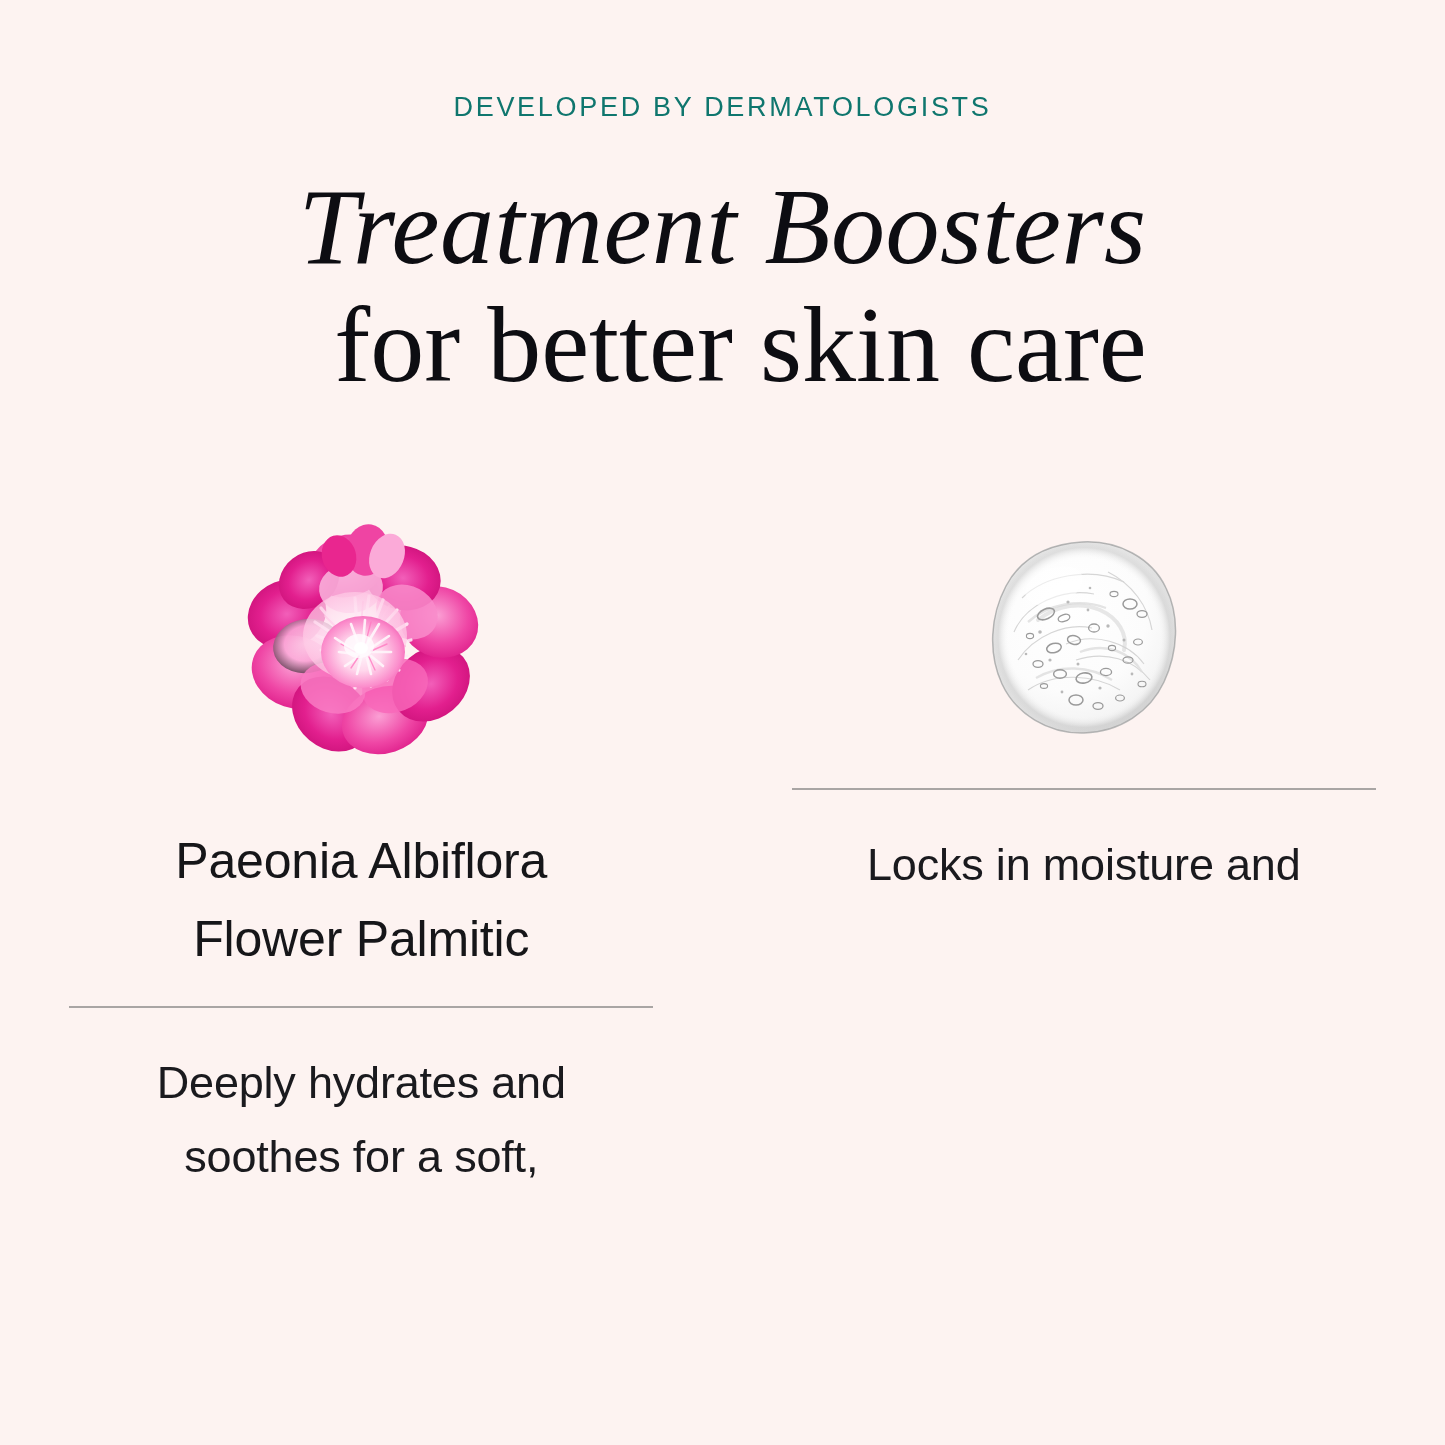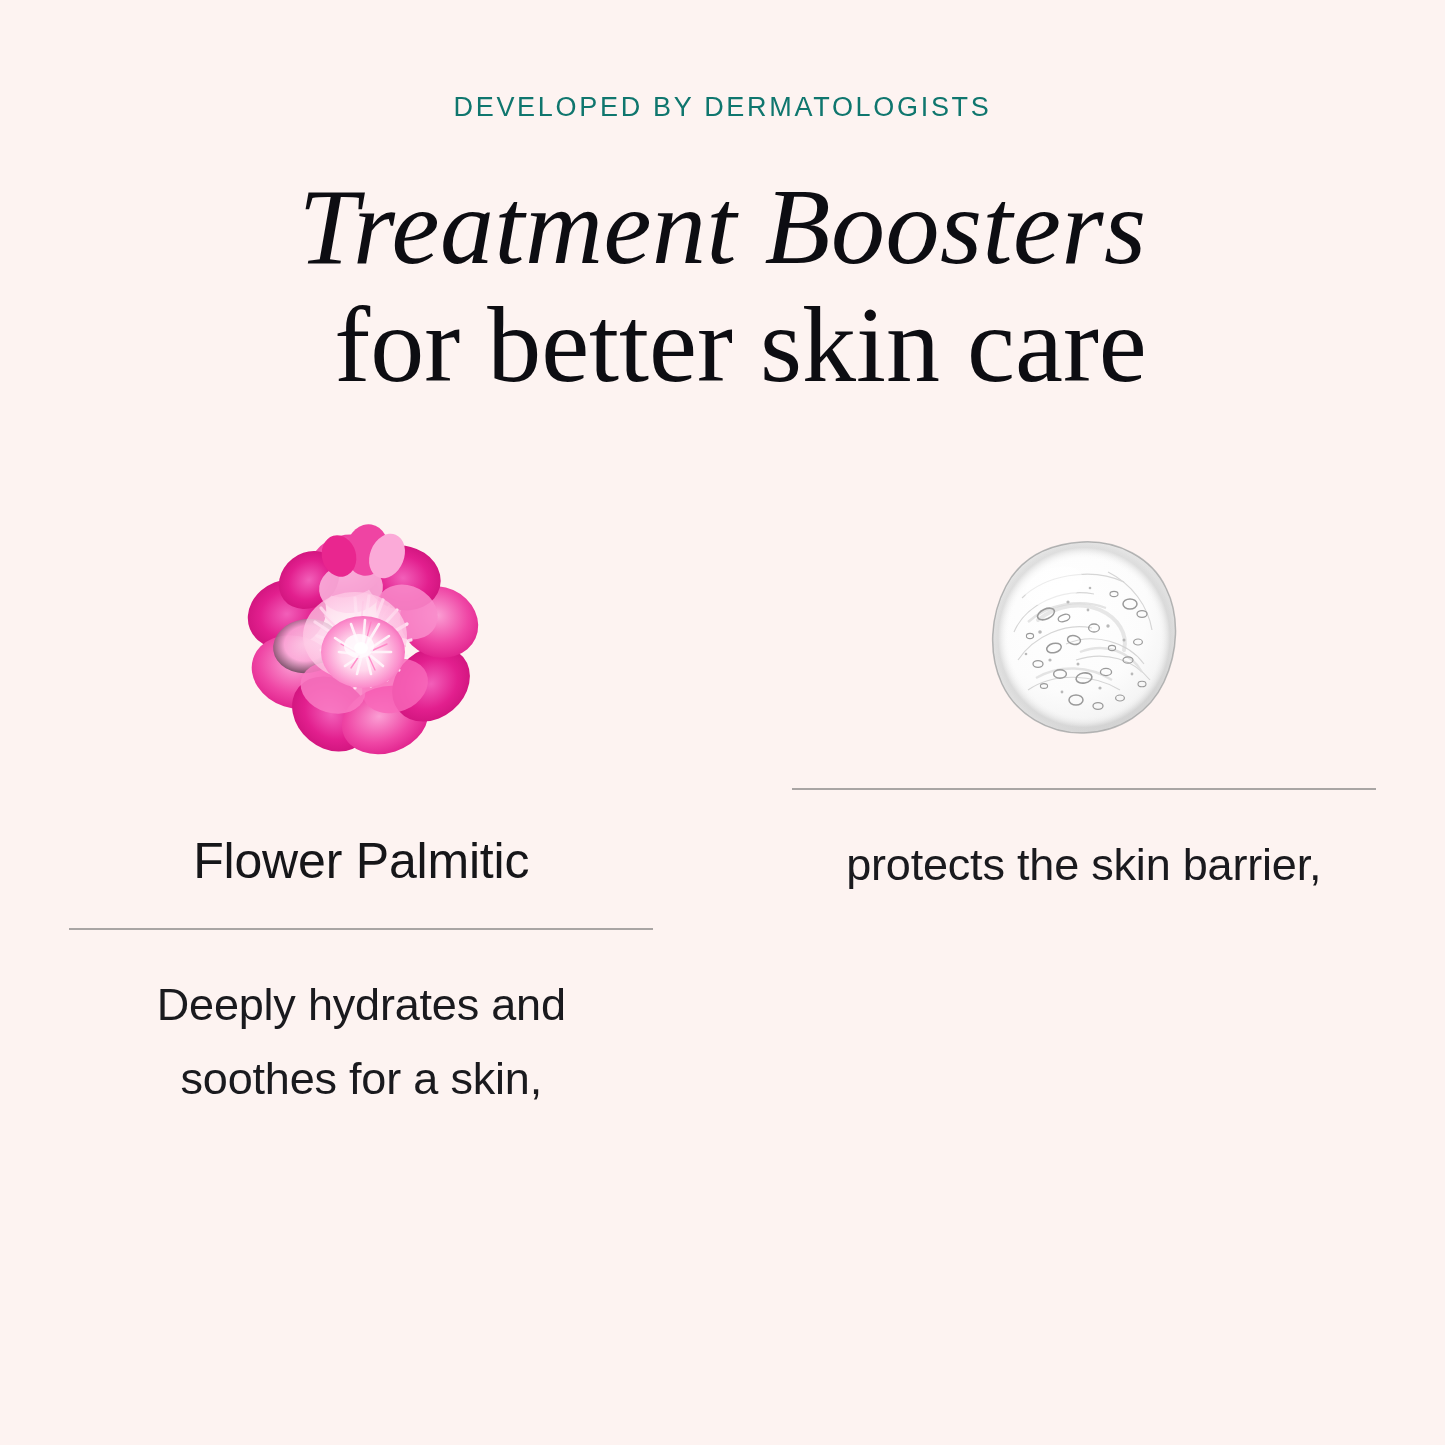--- a/index.html
+++ b/index.html
@@ -267,28 +267,29 @@
             <ellipse cx="0" cy="6" rx="7" ry="6" fill="#ffffff" opacity="0.9"></ellipse>
 
             <ellipse cx="6" cy="-92" rx="21" ry="26" fill="#ef44a3" transform="rotate(10 6 -92)"></ellipse>
             <ellipse cx="26" cy="-86" rx="17" ry="23" fill="#fbaad8" transform="rotate(22 26 -86)"></ellipse>
             <ellipse cx="-22" cy="-86" rx="17" ry="21" fill="#e9268f" transform="rotate(-16 -22 -86)"></ellipse>
           </g>
         </svg>
       </div>
 
       <div class="ingredient-name">
+        <span>Paeonia Albiflora</span>
         <span>Flower Palmitic</span>
       </div>
 
       <div class="divider"></div>
 
       <div class="description">
         <span>Deeply hydrates and</span>
-        <span>soothes for a skin,</span>
+        <span>soothes for a soft,</span>
       </div>
     </div>
 
     <div class="column right">
 
       <div class="visual">
         <svg viewBox="0 0 230 240" xmlns="http://www.w3.org/2000/svg" aria-hidden="true">
           <defs>
             <radialGradient id="gelBody" cx="42%" cy="36%" r="68%">
               <stop offset="0%" stop-color="#ffffff"></stop>
@@ -378,18 +379,18 @@
 
             <ellipse cx="-30" cy="-52" rx="30" ry="18" fill="#ffffff" opacity="0.55" transform="rotate(-20 -30 -52)"></ellipse>
           </g>
         </svg>
       </div>
 
 
       <div class="divider"></div>
 
       <div class="description">
-        <span>protects the skin barrier,</span>
+        <span>Locks in moisture and</span>
       </div>
     </div>
 
   </div>
 </div>
 
 </body></html>

